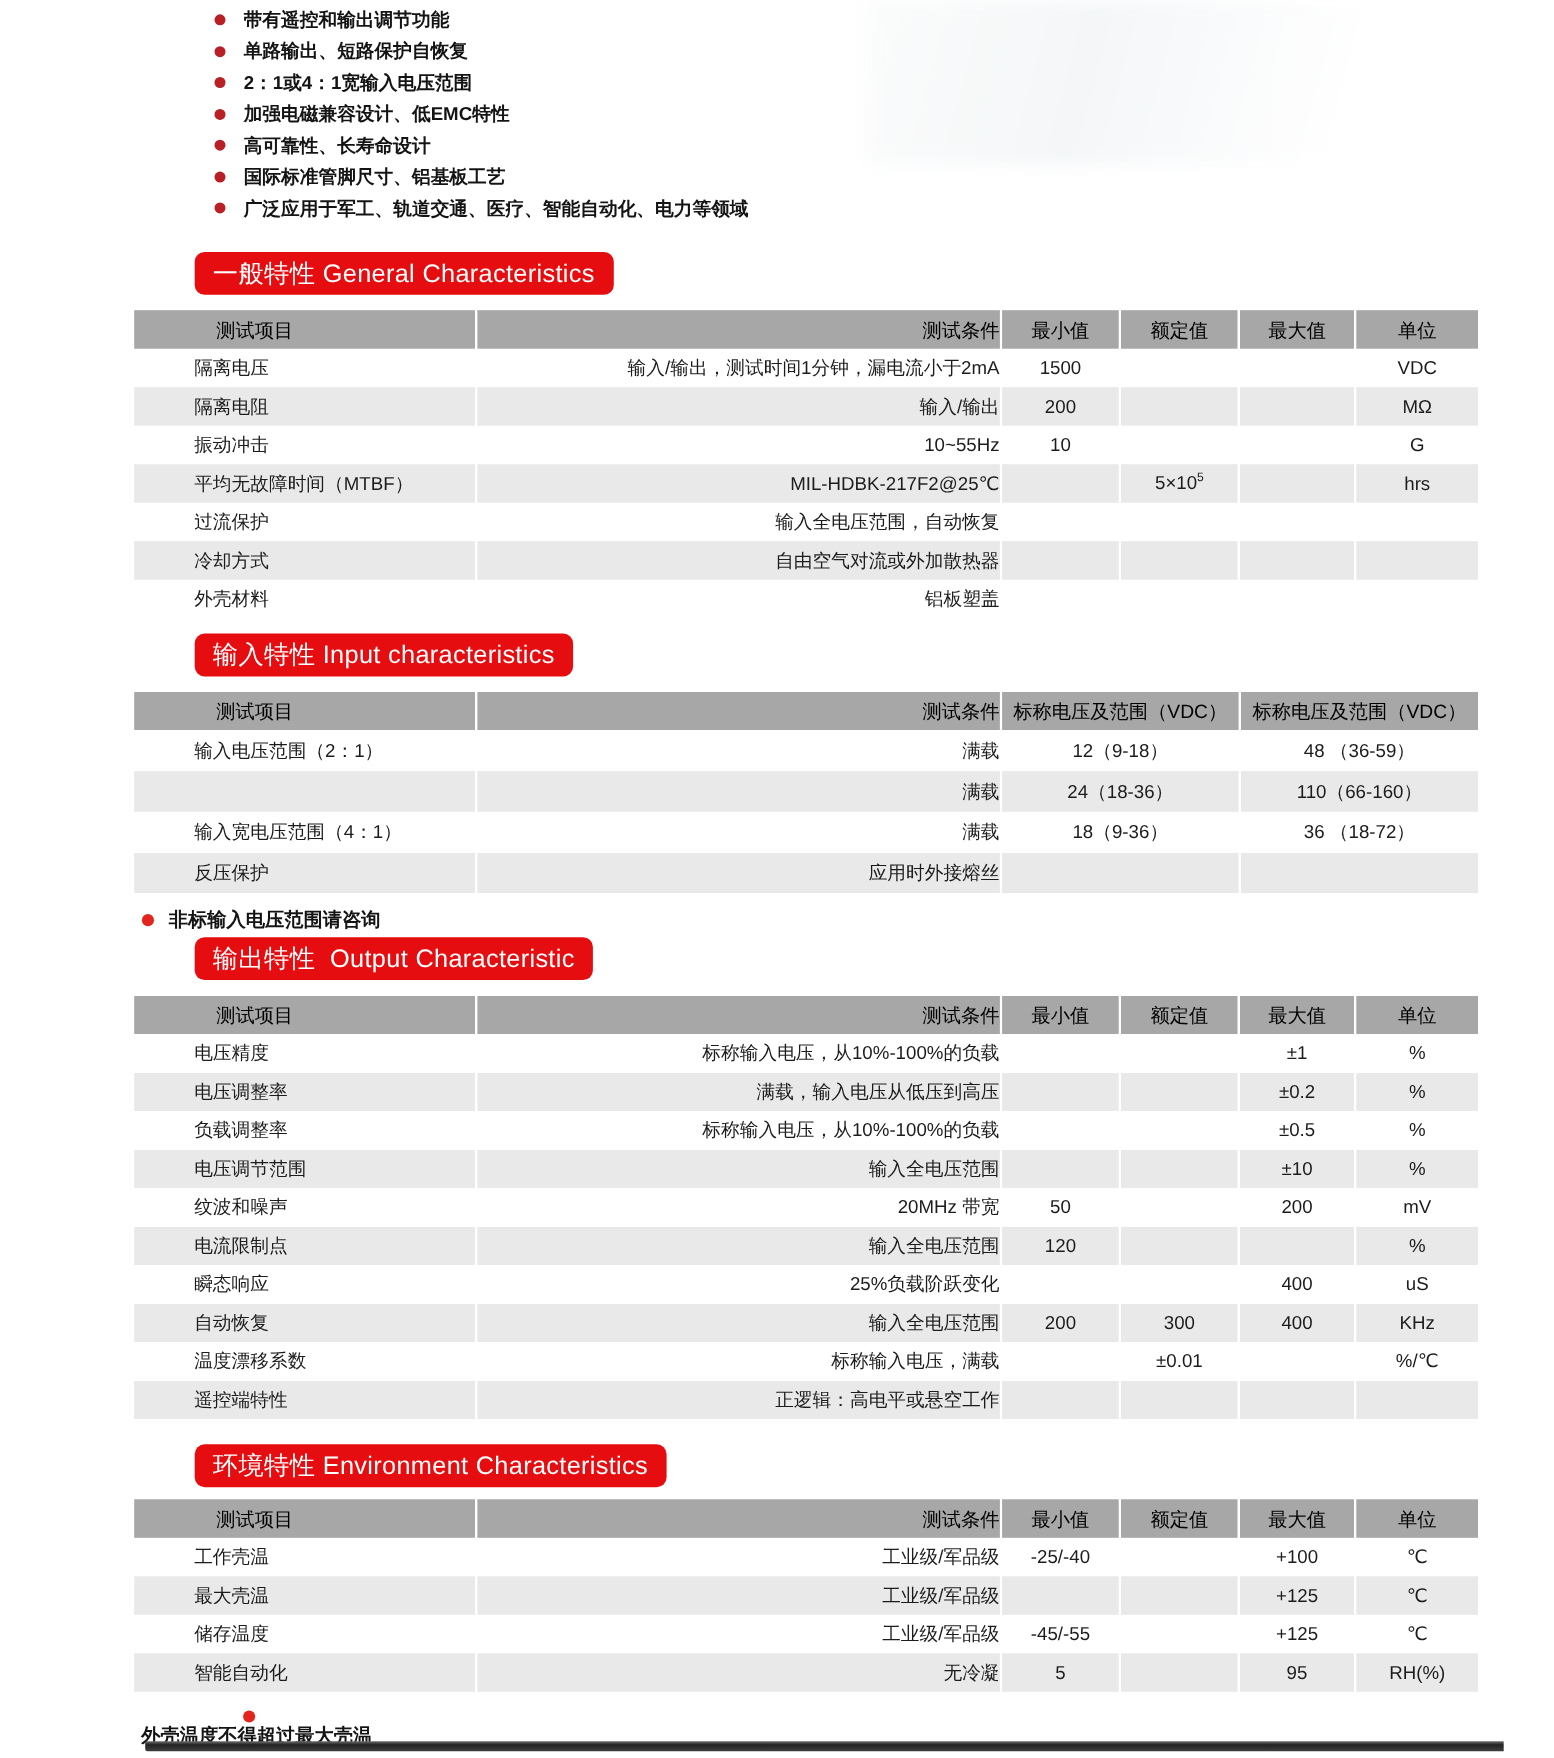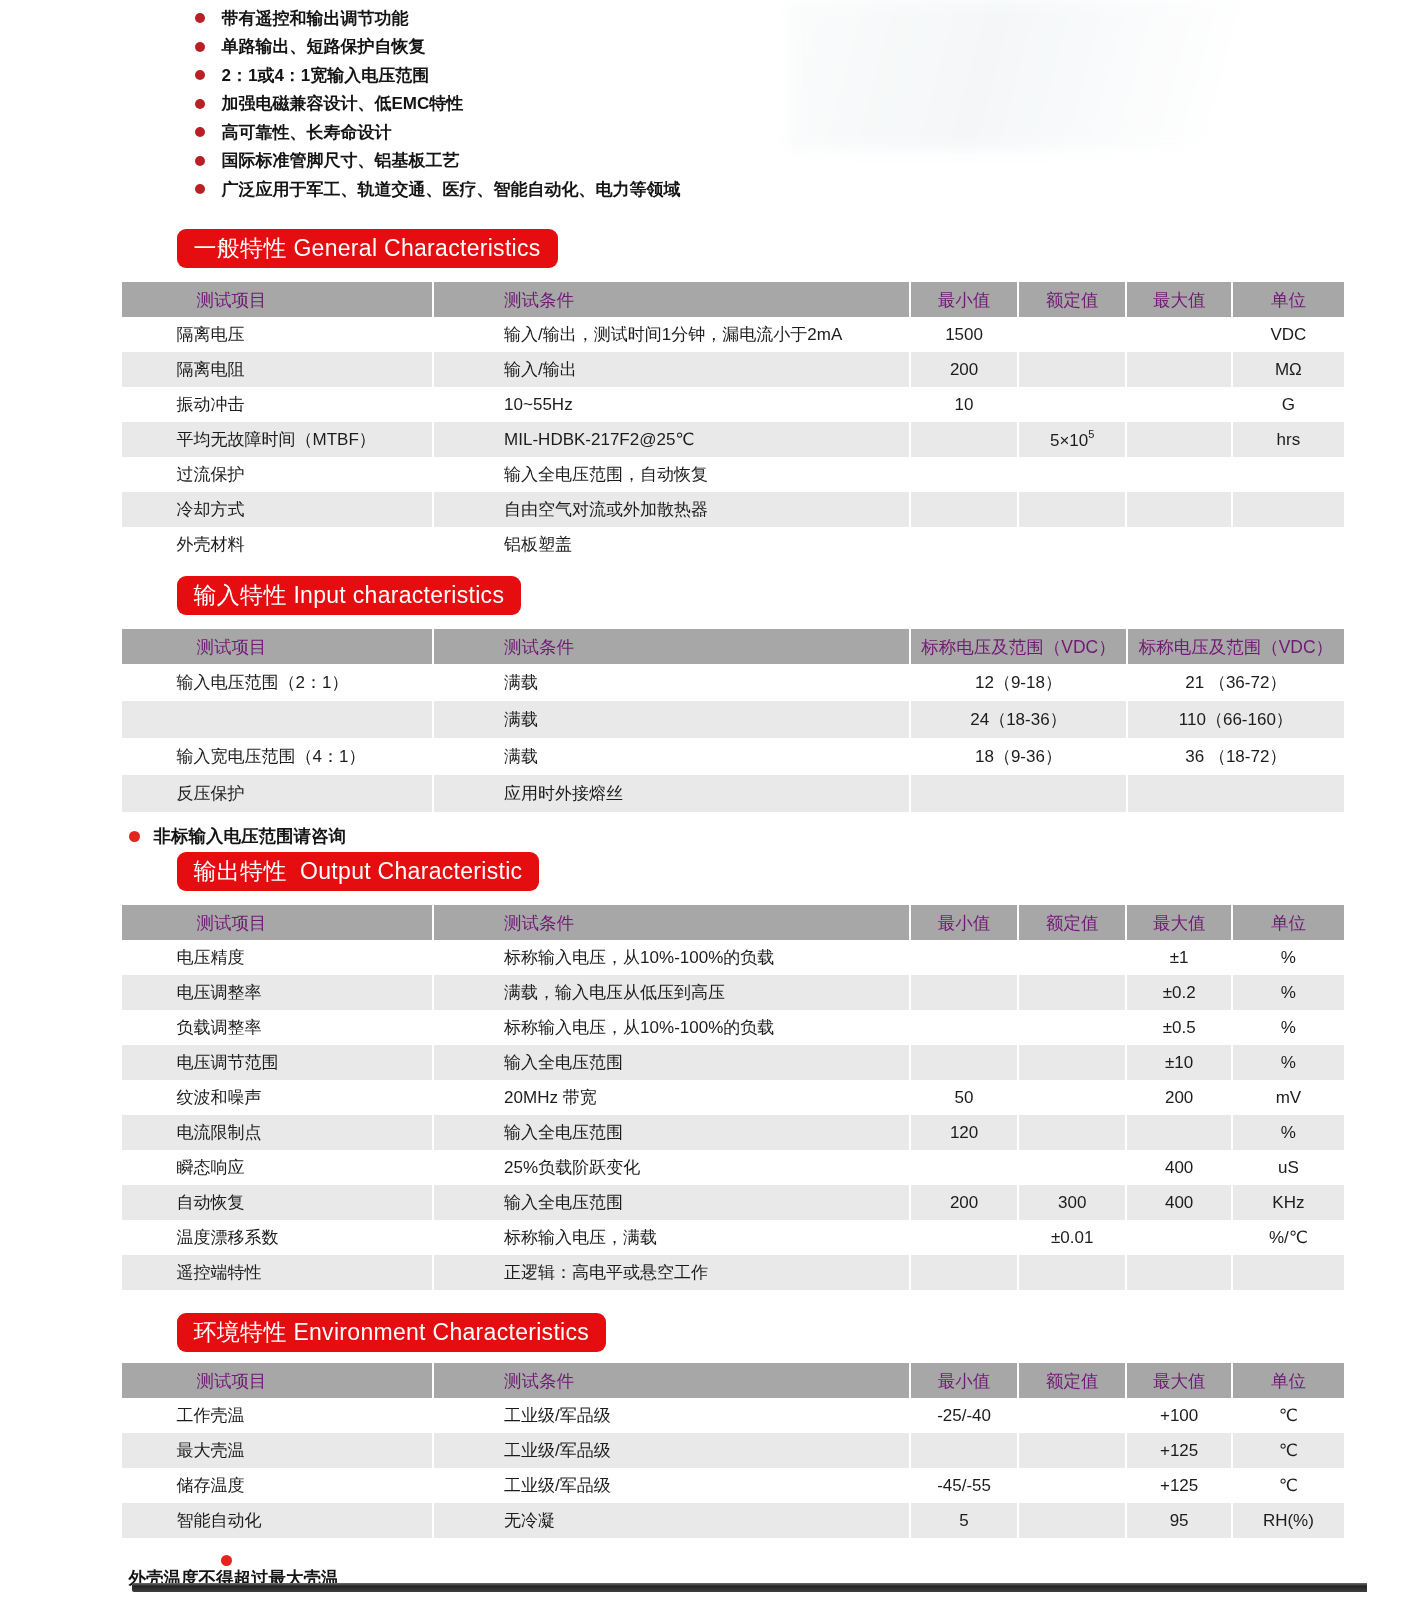--- a/index.html
+++ b/index.html
@@ -20,30 +20,30 @@
   
   .badge { position:absolute; left:130px; background:#e60d10; color:#ffffff;
     font-size:23px; line-height:26px; padding:6px 17px 7px; border-radius:9px;
     white-space:pre; letter-spacing:.3px; }
   .b0 { top:229px; } .b1 { top:576px; } .b2 { top:852px; } .b3 { top:1313px; }
 
   
   table { position:absolute; left:75px; width:1222px; border-collapse:collapse;
     table-layout:fixed; font-size:17px; }
   .t0 { top:282px; } .t1 { top:629px; } .t2 { top:905px; } .t3 { top:1363px; }
-  th { background:#a7a7a7; height:35px; font-weight:400; font-size:17.5px; color:#701a75; }
+  th { background:#a7a7a7; height:35px; font-weight:400; font-size:17.5px; color:#000000; }
   td { height:35px; color:#1c1c1c; }
   .t1 td { height:37px; }
   th, td { border-left:2px solid #ffffff; overflow:hidden; }
   th:first-child, td:first-child { border-left:none; }
   tr.r-odd td { background:#ffffff; }
   tr.r-even td { background:#e9e9e9; }
   .c0 { text-align:left; padding-left:55px; }
   th.c0 { padding-left:75px; }
-  .c1 { text-align:left; padding-left:70px; }
+  .c1 { text-align:right; padding-left:70px; }
   .cc { text-align:center; }
   sup { font-size:11px; position:relative; top:-1px; }
 
   
   .note { position:absolute; left:82px; display:flex; align-items:center;
     font-size:17.5px; font-weight:600; color:#141414; height:24px; }
   .note .dot { width:11px; height:11px; border-radius:50%; background:#e3261d; margin-right:14px; flex:none; }
   .n0 { top:824px; } .n1 { top:1555px;flex-direction:column; }
 
   .footbar { position:absolute; left:85px; top:1583px; width:1318px; height:9px;
@@ -181,21 +181,21 @@
           <th class="c1">测试条件</th>
           <th class="cc">标称电压及范围（VDC）</th>
           <th class="cc">标称电压及范围（VDC）</th>
         </tr>
       </thead>
       <tbody>
         <tr class="r-odd">
           <td class="c0">输入电压范围（2：1）</td>
           <td class="c1">满载</td>
           <td class="cc">12（9-18）</td>
-          <td class="cc">21 （36-72）</td>
+          <td class="cc">48 （36-59）</td>
         </tr>
         <tr class="r-even">
           <td class="c0"></td>
           <td class="c1">满载</td>
           <td class="cc">24（18-36）</td>
           <td class="cc">110（66-160）</td>
         </tr>
         <tr class="r-odd">
           <td class="c0">输入宽电压范围（4：1）</td>
           <td class="c1">满载</td>

